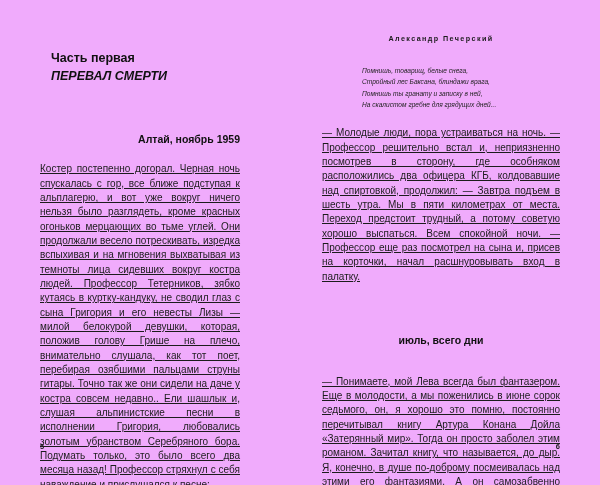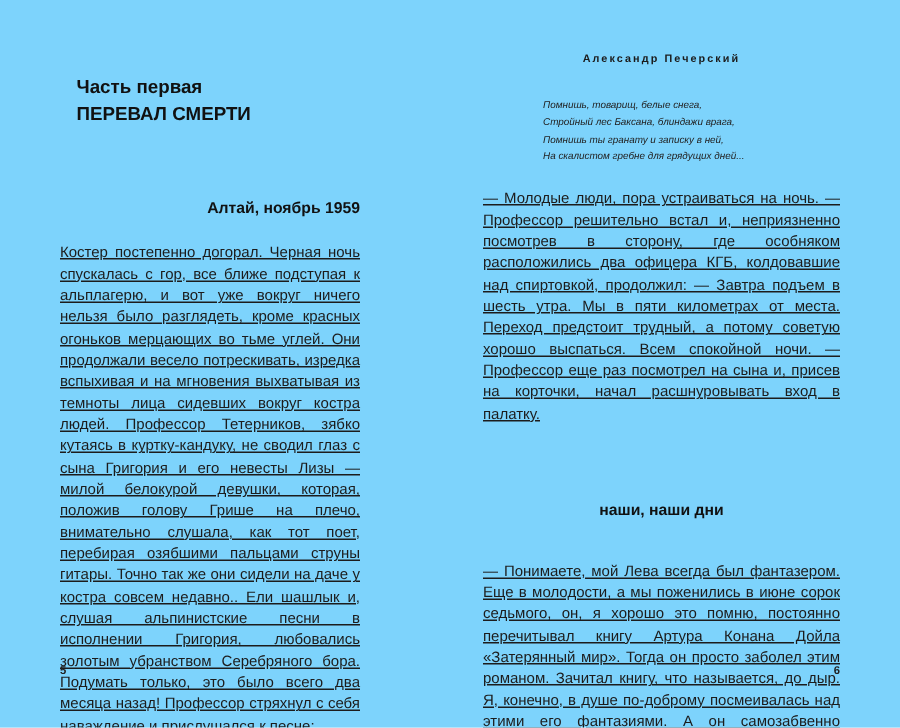--- a/index.html
+++ b/index.html
@@ -26,21 +26,21 @@
     top: 0;
     width: 1px;
     height: 485px;
     background: #e6e6e6;
   }
   .page {
     position: relative;
     width: 300px;
     height: 485px;
     box-sizing: border-box;
-    background: #7dd3fc;
+    background: #f0abfc;
   }
   .page-inner {
     position: absolute;
     top: 0;
     bottom: 0;
     left: 0;
     right: 0;
   }
   
   .page-left .page-inner {
@@ -65,20 +65,21 @@
     font-size: 12.5px;
     font-weight: bold;
     color: #111111;
     line-height: 1.45;
     text-align: left;
     padding-left: 10px;
   }
   .part-title .line2 {
     display: block;
     padding-left: 0;
+    font-style: italic;
   }
 
   .chapter-title {
     margin: 0;
     font-size: 10.5px;
     font-weight: bold;
     color: #111111;
     text-align: right;
     padding-left: 10px;
   }
@@ -181,21 +182,21 @@
       </div>
 
       <div class="sp-md"></div>
 
       <p class="body">— Молодые люди, пора устраиваться на ночь. — Профессор решительно встал и, неприязненно посмотрев в сторону, где особняком расположились два офицера КГБ, колдовавшие над спиртовкой, продолжил: — Завтра подъем в шесть утра. Мы в пяти километрах от места. Переход предстоит трудный, а потому советую хорошо выспаться. Всем спокойной ночи. — Профессор еще раз посмотрел на сына и, присев на корточки, начал расшнуровывать вход в палатку.</p>
 
       <div class="sp-xl"></div>
 
       <h2 class="section-title">
         <br>
-        <span>наши, наши дни</span>
+        <span>июль, всего дни</span>
       </h2>
 
       <div class="sp-lg"></div>
 
       <p class="body">— Понимаете, мой Лева всегда был фантазером. Еще в молодости, а мы поженились в июне сорок седьмого, он, я хорошо это помню, постоянно перечитывал книгу Артура Конана Дойла «Затерянный мир». Тогда он просто заболел этим романом. Зачитал книгу, что называется, до дыр. Я, конечно, в душе по-доброму посмеивалась над этими его фантазиями. А он самозабвенно твердил, что обязательно найдет этот самый затерянный мир. С годами он и вправду становился похожим на профессора Челленджера. Помните, у Конана Дойла это весьма колоритный персонаж. Смешно, но Лева даже внешне постепенно стал похо-</p>
 
     </div>
     <div class="folio folio-right">6</div>
   </div>
 

